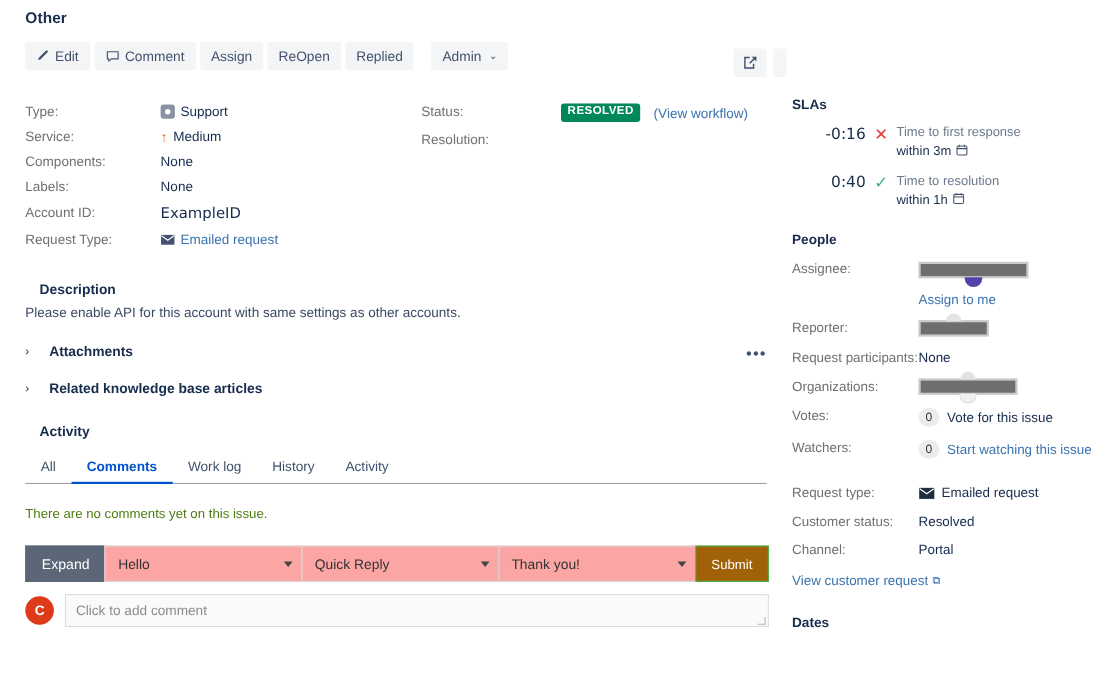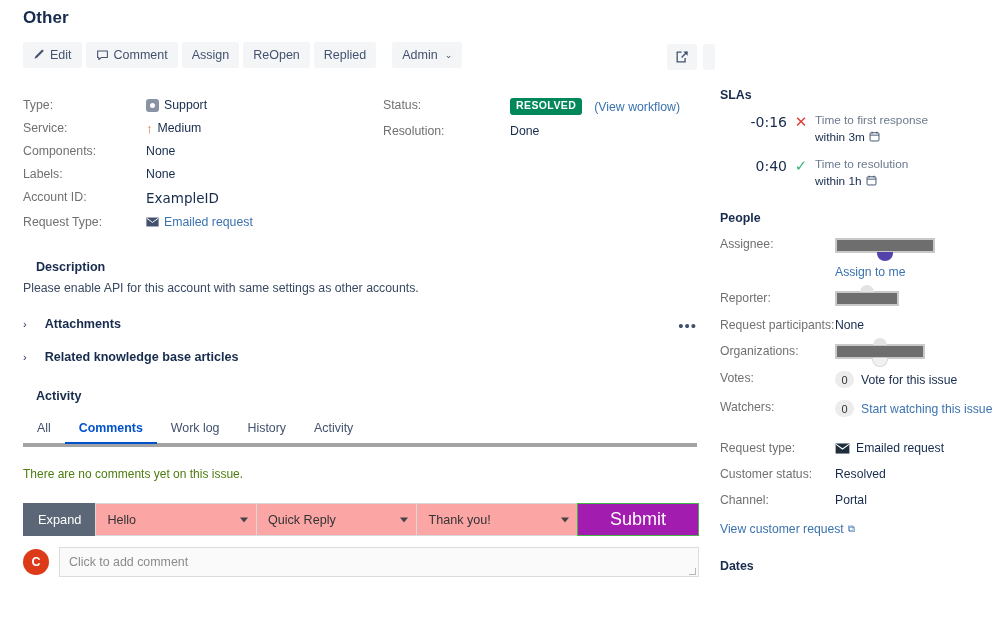--- a/index.html
+++ b/index.html
@@ -10,21 +10,21 @@
     overflow: hidden;
     font-family: "Liberation Sans", sans-serif;
     color: #172b4d;
   }
   .page { position: relative; width: 999px; height: 625px; }
 
   
   .left { position: absolute; left: 0; top: 0; width: 715px; height: 625px; padding: 0 18px; }
 
   .page-title {
-    font-size: 17px; font-weight: 600; color: #172b4d;
+    font-size: 14px; font-weight: 600; color: #172b4d;
     margin: 0; padding: 8px 5px 0 5px; letter-spacing: .1px;
   }
 
   
   .toolbar { display: flex; align-items: center; gap: 4px; margin: 14px 0 0 5px; }
   .tbtn {
     background: #f4f5f7; border: none; border-radius: 3px;
     color: #42526e; font-size: 12.5px; font-family: inherit;
     padding: 6px 10px; height: 26px; display: inline-flex; align-items: center; gap: 5px;
     cursor: pointer; white-space: nowrap;
@@ -71,21 +71,21 @@
   .chev { color: #172b4d; font-size: 11px; margin-right: 5px; line-height: 1; }
   .collapsible .sec-h { margin: 0; }
   .dots {
     position: absolute; right: 0; top: 1px; color: #42526e;
     font-size: 15px; letter-spacing: 1px; cursor: pointer; line-height: 1;
   }
 
   
   .tabs {
     display: flex; gap: 0; margin: 10px 0 0 5px;
-    border-bottom: 4px solid #a3a3a3; width: 674px;
+    border-bottom: 1px solid #a3a3a3; width: 674px;
   }
   .tab {
     font-size: 12.4px; color: #42526e; padding: 8px 14px 7px;
     cursor: pointer; border-bottom: 2px solid transparent; margin-bottom: -1px;
   }
   .tab.sel { color: #0052cc; font-weight: 700; border-bottom-color: #0052cc; }
   .no-comments { font-size: 12px; color: #4d7c0f; margin: 20px 0 0 5px; }
 
   
   .cbar { display: flex; align-items: stretch; margin: 22px 0 0 5px; height: 33px; width: 676px; }
@@ -98,22 +98,22 @@
     position: relative; flex: 1 1 0; border: 1px solid #d8d8d8; border-right: none;
     background: #fca5a5; display: flex; align-items: center;
   }
   .sel-wrap .val { font-size: 12.6px; color: #333; padding-left: 11px; }
   .sel-wrap .tri {
     position: absolute; right: 8px; top: 50%; transform: translateY(-50%);
     width: 0; height: 0; border-left: 4px solid transparent; border-right: 4px solid transparent;
     border-top: 5px solid #444;
   }
   .submit-btn {
-    background: #a21caf; color: #fff; font-size: 18px; font-weight: 400;
-    display: flex; align-items: center; padding: 0 32px; cursor: pointer;
+    background: #a16207; color: #fff; font-size: 12px; font-weight: 400;
+    display: flex; align-items: center; padding: 0 14px; cursor: pointer;
     border: 1px solid #45b54b; flex: none;
   }
 
   .crow { display: flex; align-items: flex-start; margin: 11px 0 0 5px; gap: 10px; }
   .avatar {
     width: 26px; height: 26px; border-radius: 50%; background: #dd3a1a; color: #fff;
     font-size: 12.5px; font-weight: 700; display: flex; align-items: center;
     justify-content: center; flex: none; margin-top: 2px;
   }
   .cinput {
@@ -269,21 +269,20 @@
 
       <div class="col-b">
         <dl class="dl">
           <dt>Status:</dt>
           <dd>
             <span class="lozenge">RESOLVED</span>
             <a class="link wf-link">(View workflow)</a>
           </dd>
 
           <dt>Resolution:</dt>
-          <dd>Done</dd>
         </dl>
       </div>
     </div>
 
     <div class="block" style="margin-top:14px;">
       <div class="sec-h">Description</div>
       <div class="desc-body">Please enable API for this account with same settings as other accounts.</div>
     </div>
 
     <div class="block">

